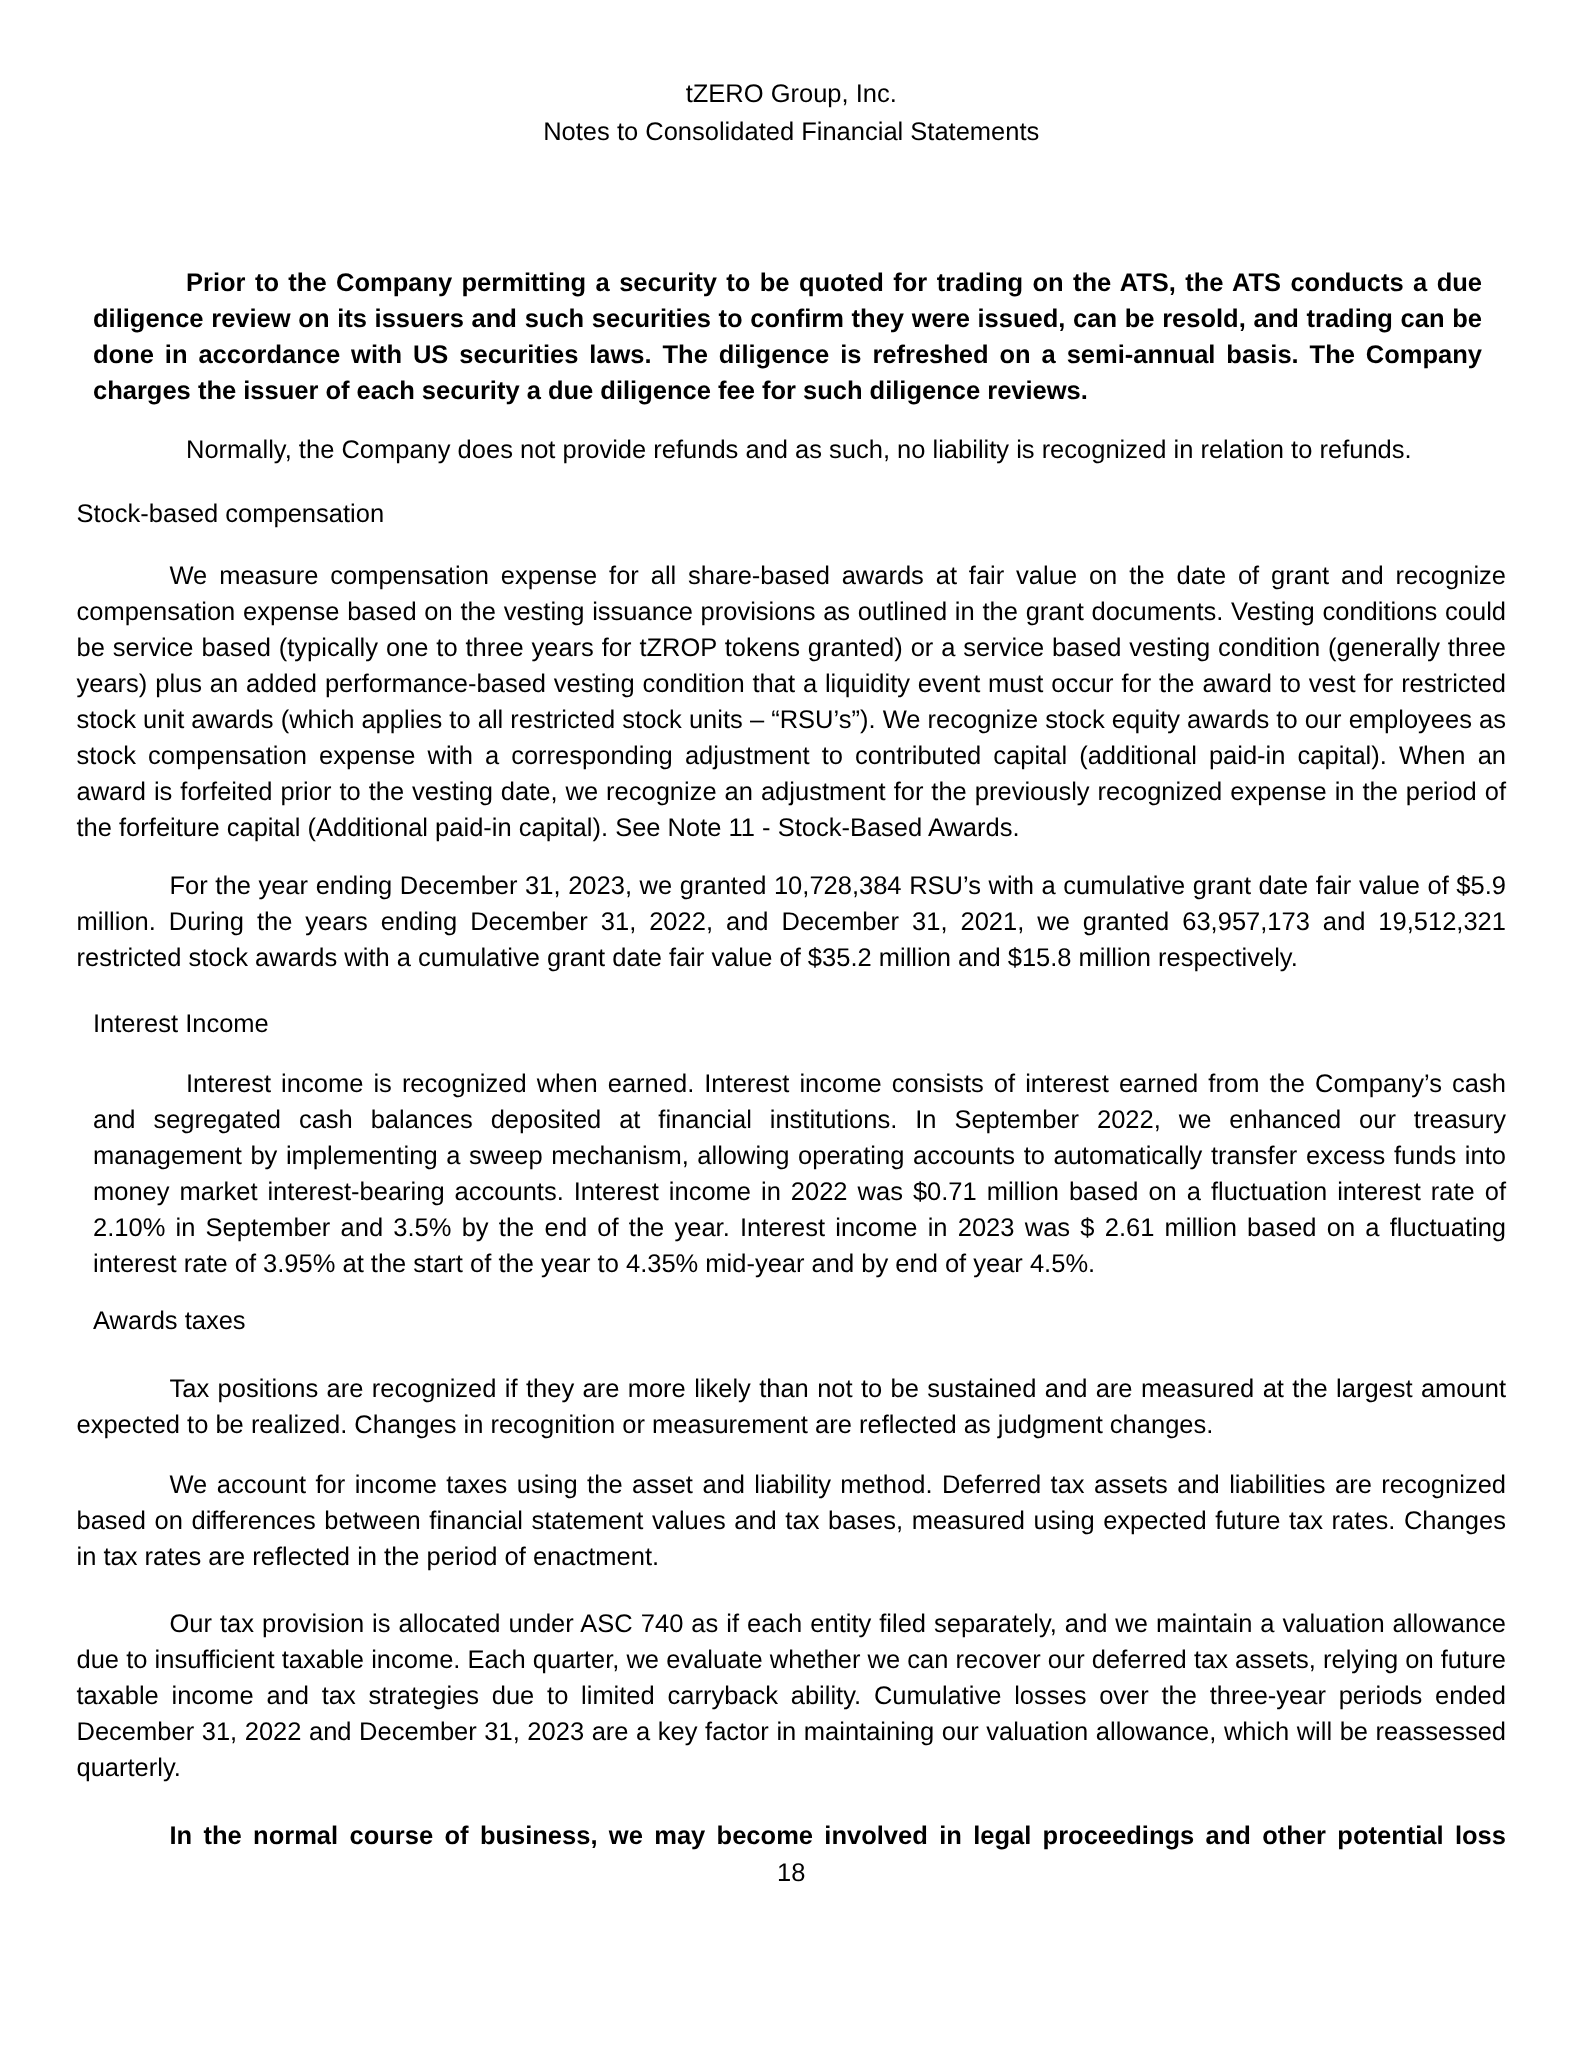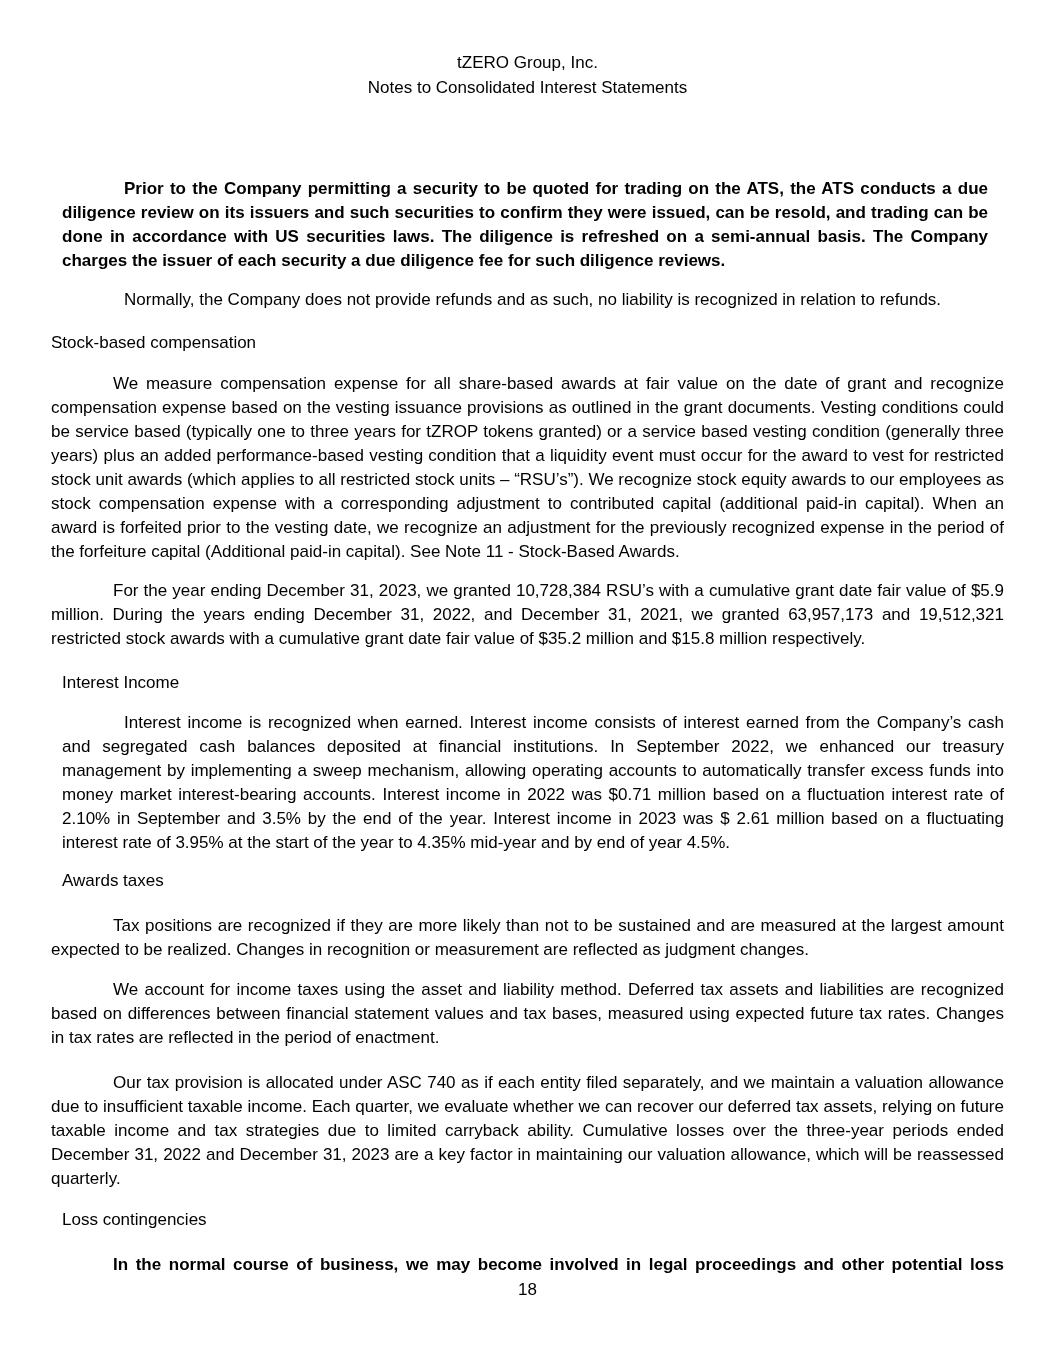--- a/index.html
+++ b/index.html
@@ -62,21 +62,21 @@
     line-height: 24px;
   }
 </style>
 </head>
 <body>
 
 <div class="page">
 
   <div class="title-block">
     <div>tZERO Group, Inc.</div>
-    <div>Notes to Consolidated Interest Statements</div>
+    <div>Notes to Consolidated Financial Statements</div>
   </div>
 
   <p class="para indent-left indent-right mt-first">Prior to the Company permitting a security to be quoted for trading on the ATS, the ATS conducts a due diligence review on its issuers and such securities to confirm they were issued, can be resold, and trading can be done in accordance with US securities laws.  The diligence is refreshed on a semi-annual basis.  The Company charges the issuer of each security a due diligence fee for such diligence reviews.</p>
 
   <p class="para indent-left mt-13">Normally, the Company does not provide refunds and as such, no liability is recognized in relation to refunds.</p>
 
   <h3 class="heading mt-19">Stock-based compensation</h3>
 
   <p class="para mt-17">We measure compensation expense for all share-based awards at fair value on the date of grant and recognize compensation expense based on the vesting issuance provisions as outlined in the grant documents.  Vesting conditions could be service based (typically one to three years for tZROP tokens granted) or a service based vesting condition (generally three years) plus an added performance-based vesting condition that a liquidity event must occur for the award to vest for restricted stock unit awards (which applies to all restricted stock units – “RSU’s”). We recognize stock equity awards to our employees as stock compensation expense with a corresponding adjustment to contributed capital (additional paid-in capital).  When an award is forfeited prior to the vesting date, we recognize an adjustment for the previously recognized expense in the period of the forfeiture capital (Additional paid-in capital). See Note 11 - Stock-Based Awards.</p>
 
@@ -87,19 +87,18 @@
   <p class="para indent-left mt-16">Interest income is recognized when earned. Interest income consists of interest earned from the Company’s cash and segregated cash balances deposited at financial institutions. In September 2022, we enhanced our treasury management by implementing a sweep mechanism, allowing operating accounts to automatically transfer excess funds into money market interest-bearing accounts.  Interest income in 2022 was $0.71 million based on a fluctuation interest rate of 2.10% in September and 3.5% by the end of the year.  Interest income in 2023 was $ 2.61 million based on a fluctuating interest rate of 3.95% at the start of the year to 4.35% mid-year and by end of year 4.5%.</p>
 
   <h3 class="heading indent-left mt-14">Awards taxes</h3>
 
   <p class="para mt-21">Tax positions are recognized if they are more likely than not to be sustained and are measured at the largest amount expected to be realized. Changes in recognition or measurement are reflected as judgment changes.</p>
 
   <p class="para mt-16">We account for income taxes using the asset and liability method. Deferred tax assets and liabilities are recognized based on differences between financial statement values and tax bases, measured using expected future tax rates. Changes in tax rates are reflected in the period of enactment.</p>
 
   <p class="para mt-21">Our tax provision is allocated under ASC 740 as if each entity filed separately, and we maintain a valuation allowance due to insufficient taxable income. Each quarter, we evaluate whether we can recover our deferred tax assets, relying on future taxable income and tax strategies due to limited carryback ability. Cumulative losses over the three-year periods ended December 31, 2022 and December 31, 2023 are a key factor in maintaining our valuation allowance, which will be reassessed quarterly.</p>
 
-  <h3 class="heading indent-left mt-17">Loss contingencies</h3>
 
   <p class="para force-justify mt-21">In the normal course of business, we may become involved in legal proceedings and other potential loss</p>
 
   <div class="page-number">18</div>
 
 </div>
 
 </body></html>

